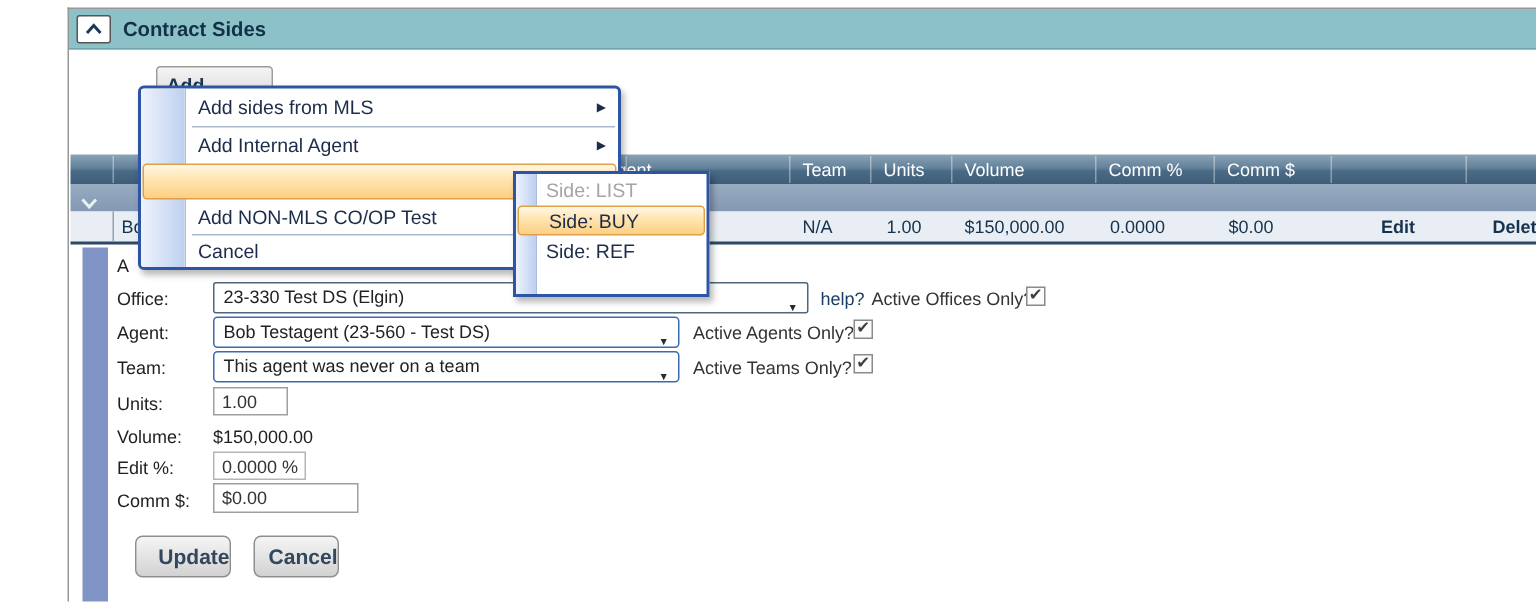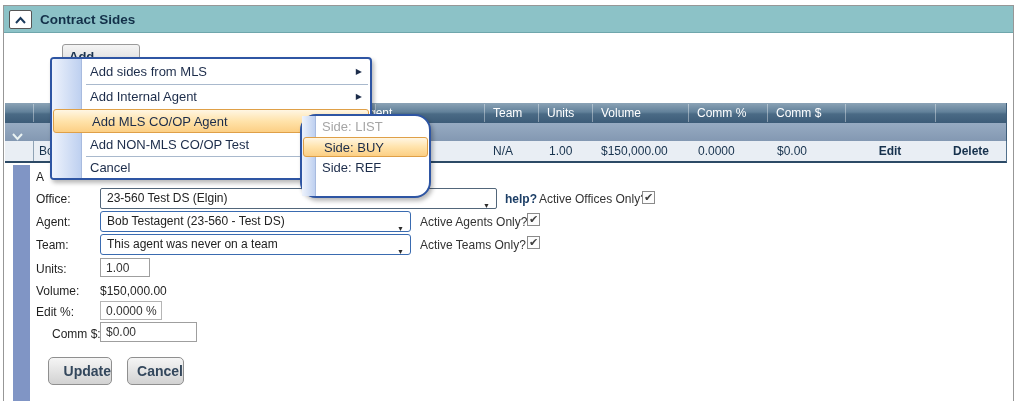--- a/index.html
+++ b/index.html
@@ -1,18 +1,18 @@
 <!DOCTYPE html>
 <html><head>
 <meta charset="utf-8">
 <style>
   * { box-sizing: border-box; margin: 0; padding: 0; }
   html,body { width:1024px; height:401px; background:#fff; overflow:hidden;
     font-family:"Liberation Sans", sans-serif; }
-  .abs { position:absolute; }
+  .abs { position:absolute;margin-left:42px; }
   
   .panel-border { left:3px; top:5px; width:1011px; height:396px;
     border:1px solid #979797; border-bottom:none; }
   .title-bar { left:4px; top:6px; width:1009px; height:27px;
     background:#8cc2c7; border-bottom:1px solid #6fa6ac; }
   .collapse-btn { left:9px; top:10px; width:23px; height:19px; background:#fff;
     border:1px solid #565656; border-radius:2px; text-align:center; cursor:pointer; }
   .panel-title { left:40px; top:12px; font-size:13.5px; font-weight:bold; color:#133049; }
   
   .add-btn { left:62px; top:44px; width:78px; height:26px;
@@ -36,40 +36,40 @@
   .flabel { font-size:12px; color:#1f1f1f; }
   .combo { background:#fff; font-size:12px; color:#222; line-height:19px;
     padding-left:6px; white-space:nowrap; overflow:hidden; cursor:pointer; }
   .combo .arr { position:absolute; right:6px; top:7px; font-size:7px; color:#2b2b2b; }
   .combo-plain { border:1px solid #52667a; border-radius:2px; }
   .combo-blue  { border:1px solid #3a6bb0; border-radius:3px; }
   .tinput { border:1px solid #9f9f9f; font-family:"Liberation Sans",sans-serif;
     font-size:12px; color:#333; padding-left:5px; background:#fff; }
   .chk { width:13px; height:13px; background:#fcfcfc; border:1px solid #8a8a8a;
     font-size:11px; line-height:11px; color:#3f3f3f; text-align:center; cursor:pointer; }
-  .help-link { font-size:12px; font-weight:bold; color:#1c3e66; cursor:pointer; }
+  .help-link { font-size:12px; font-weight:normal; color:#1c3e66; cursor:pointer; }
   .chk-label { font-size:12px; color:#333; }
   .form-btn { background:linear-gradient(180deg,#f5f5f5,#d2d2d2); border:1px solid #8f8f8f;
     border-radius:5px; font-size:14px; font-weight:bold; color:#33475c;
     text-align:right; cursor:pointer; }
   
   .menu { left:50px; top:57px; width:322px; height:123px; background:#fff;
     border:2px solid #2e55a3; border-radius:4px; box-shadow:2px 3px 4px rgba(0,0,0,.28); z-index:10; }
   .menu-strip { position:absolute; left:0; top:0; bottom:0; width:30px;
     background:linear-gradient(90deg,#eef3fc,#bed0f0); border-right:1px solid #a8bbdf;
     border-radius:2px 0 0 2px; }
   .mi { position:absolute; left:0; width:100%; height:24px; line-height:24px;
     font-size:13px; color:#1c2c4a; cursor:pointer; }
   .mi .mtext { position:absolute; left:38px; }
   .mi .marr { position:absolute; right:8px; top:0; font-size:8px; color:#1c2c4a; }
   .msep { position:absolute; left:34px; right:2px; height:1px; background:#a9b9cd; }
   .hl { background:linear-gradient(180deg,#fff6e3,#ffe3ab 50%,#fccf84);
     border:1px solid #dfa048; border-radius:3px; }
   .submenu { left:300px; top:114px; width:131px; height:84px; background:#fff;
-    border:2px solid #2e55a3; border-radius:16px; box-shadow:2px 3px 4px rgba(0,0,0,.28); z-index:20; }
+    border:2px solid #2e55a3; border-radius:0; box-shadow:2px 3px 4px rgba(0,0,0,.28); z-index:20; }
   .sub-strip { position:absolute; left:0; top:0; bottom:0; width:14px;
     background:linear-gradient(90deg,#eef3fc,#bed0f0); border-right:1px solid #a8bbdf; }
   .si { position:absolute; left:0; width:100%; height:20px; line-height:20px;
     font-size:13px; color:#1c2c4a; cursor:pointer; }
   .si .stext { position:absolute; left:20px; }
   .si-disabled { color:#a5a5a5; }
 </style>
 </head>
 <body>
 
@@ -123,21 +123,21 @@
   <span class="td link-cell" style="left:840px;width:90px">Edit</span>
   <span class="td link-cell" style="left:930px;width:72px">Delete</span>
 </div>
 
 <div class="abs detail-strip"></div>
 
 <span class="abs flabel" style="left:36px;top:170px">A</span>
 
 <span class="abs flabel" style="left:36px;top:192px">Office:</span>
 <div class="abs combo combo-plain" style="left:100px;top:188px;width:397px;height:21px">
-  <span>23-560 Test DS (Elgin)</span>
+  <span>23-330 Test DS (Elgin)</span>
   <span class="arr">▼</span>
 </div>
 <span class="abs help-link" style="left:505px;top:192px">help?</span>
 <span class="abs chk-label" style="left:539px;top:192px">Active Offices Only?</span>
 <div class="abs chk" style="left:642px;top:191px">
   <span>✔</span>
 </div>
 
 <span class="abs flabel" style="left:36px;top:215px">Agent:</span>
 <div class="abs combo combo-blue" style="left:100px;top:211px;width:311px;height:21px">
@@ -161,39 +161,38 @@
 
 <span class="abs flabel" style="left:36px;top:262px">Units:</span>
 <input class="abs tinput" style="left: 100px; top: 258px; width: 50px; height: 19px;" value="1.00">
 
 <span class="abs flabel" style="left:36px;top:284px">Volume:</span>
 <span class="abs flabel" style="left:100px;top:284px">$150,000.00</span>
 
 <span class="abs flabel" style="left:36px;top:305px">Edit %:</span>
 <input class="abs tinput" style="left: 100px; top: 301px; width: 62px; height: 19px; border-color: rgb(181, 181, 181);" value="0.0000 %">
 
-<span class="abs flabel" style="left:52px;top:327px">Comm $:</span>
+<span class="abs flabel" style="left:36px;top:327px">Comm $:</span>
 <input class="abs tinput" style="left: 100px; top: 322px; width: 97px; height: 20px;" value="$0.00">
 
 <div class="abs form-btn" style="left:48px;top:357px;width:64px;height:28px;line-height:26px">Update</div>
 <div class="abs form-btn" style="left:127px;top:357px;width:57px;height:28px;line-height:26px">Cancel</div>
 
 <div class="abs menu">
   <div class="menu-strip"></div>
   <div class="mi" style="top:1px">
     <span class="mtext">Add sides from MLS</span>
     <span class="marr">▶</span>
   </div>
   <div class="msep" style="top:25px"></div>
   <div class="mi" style="top:26px">
     <span class="mtext">Add Internal Agent</span>
     <span class="marr">▶</span>
   </div>
   <div class="mi hl" style="top:50px;left:1px;width:316px">
-    <span class="mtext">Add MLS CO/OP Agent</span>
     <span class="marr">▶</span>
   </div>
   <div class="mi" style="top:74px">
     <span class="mtext">Add NON-MLS CO/OP Test</span>
     <span class="marr">▶</span>
   </div>
   <div class="msep" style="top:97px"></div>
   <div class="mi" style="top:97px">
     <span class="mtext">Cancel</span>
   </div>

